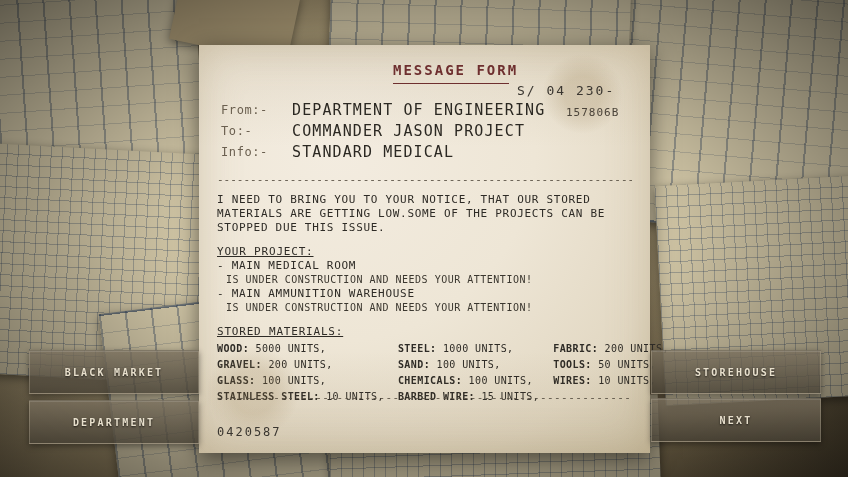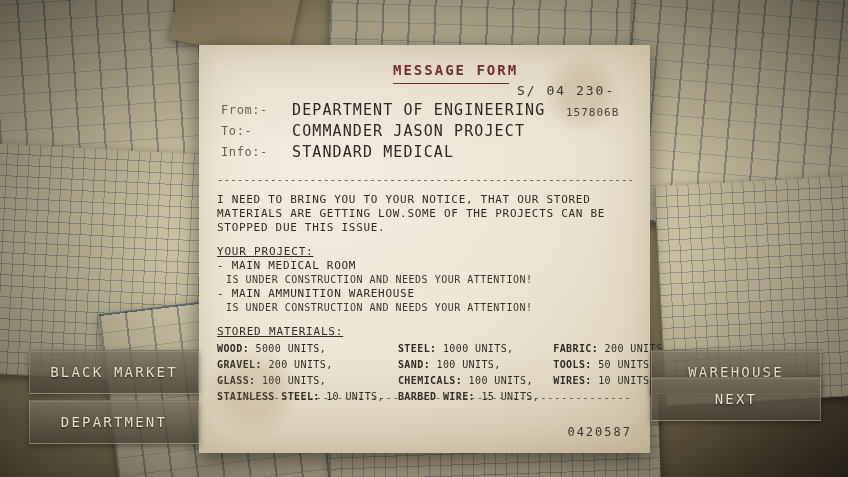--- a/index.html
+++ b/index.html
@@ -87,37 +87,37 @@
   .proj-sub{font-size:10px;letter-spacing:.5px;line-height:14px;padding-left:9px;color:#3b372f;}
 
   table.mats{border-collapse:collapse;margin-top:2px;width:100%;}
   table.mats td{font-size:10px;letter-spacing:.4px;padding:1px 0;color:#2e2b26;white-space:nowrap;}
   table.mats td.c2{padding-left:14px;}
   table.mats td.c3{padding-left:14px;}
   .mname{font-weight:bold;}
 
   #footer{position:absolute;left:18px;right:18px;bottom:14px;}
   #foot-div{font-size:11px;color:#5a5245;overflow:hidden;white-space:nowrap;}
-  #foot-num{text-align:right;font-size:12px;letter-spacing:2px;margin-top:20px;color:#3a3630;}
+  #foot-num{text-align:left;font-size:12px;letter-spacing:2px;margin-top:20px;color:#3a3630;}
 
   
   .btn{
     position:absolute;width:168px;height:42px;
     display:flex;align-items:center;justify-content:center;
-    color:#e8e0cd;font-size:14px;letter-spacing:2.2px;font-weight:normal;
+    color:#e8e0cd;font-size:10px;letter-spacing:2.2px;font-weight:bold;
     background:linear-gradient(180deg, rgba(120,110,92,.80), rgba(70,64,52,.80));
     border:1px solid rgba(230,220,195,.25);
     box-shadow:inset 0 1px 0 rgba(255,255,255,.12), 0 2px 6px rgba(0,0,0,.4);
     text-shadow:0 1px 2px rgba(0,0,0,.7);
     cursor:pointer;
   }
   #btn-black-market{left:29px;top:350px;}
   #btn-storehouse{left:29px;top:400px;}
   #btn-statistics{left:651px;top:350px;}
-  #btn-next{left:651px;top:377px;}
+  #btn-next{left:651px;top:398px;}
 </style>
 </head>
 <body>
 
 <div id="bg">
   <div class="sheet plan" id="s1"></div>
   <div class="sheet lines" id="s2"></div>
   <div class="sheet plan" id="s3"></div>
   <div class="sheet plan" id="s4"></div>
   <div class="sheet lines" id="s5"></div>
@@ -186,14 +186,14 @@
     </table>
 
   <div id="footer">
     <div id="foot-div">----------------------------------------------------------------</div>
     <div id="foot-num">0420587</div>
   </div>
 </div>
 
 <div class="btn" id="btn-black-market">BLACK MARKET</div>
 <div class="btn" id="btn-storehouse">DEPARTMENT</div>
-<div class="btn" id="btn-statistics">WAREHOUSE</div>
+<div class="btn" id="btn-statistics">STOREHOUSE</div>
 <div class="btn" id="btn-next">NEXT</div>
 
 </body></html>

